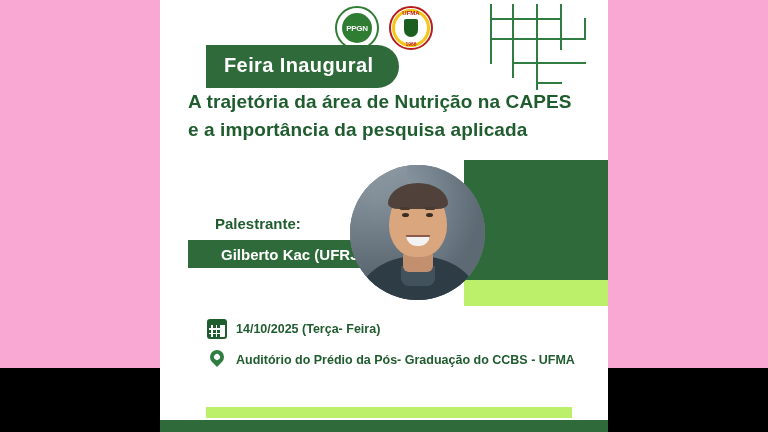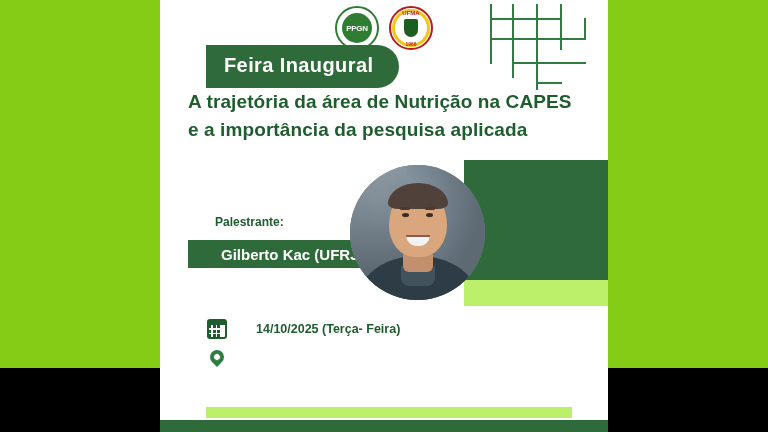--- a/index.html
+++ b/index.html
@@ -10,21 +10,21 @@
   body {
     width: 768px;
     height: 432px;
     overflow: hidden;
     font-family: "Liberation Sans", sans-serif;
   }
   .stage {
     position: relative;
     width: 768px;
     height: 368px;
-    background: #84cc16;
+    background: #f9a8d4;
   }
   .poster {
     position: absolute;
     left: 160px;
     top: 0;
     width: 448px;
     height: 432px;
     background: #ffffff;
     overflow: hidden;
   }
@@ -164,21 +164,21 @@
     width: 144px;
     height: 26px;
     background: #bdf06a;
   }
 
   .speaker-label {
     position: absolute;
     left: 55px;
     top: 215px;
     color: #1f5c2e;
-    font-size: 12px;
+    font-size: 15px;
     font-weight: bold;
   }
   .speaker-name-wrap {
     position: absolute;
     left: 28px;
     top: 240px;
     width: 220px;
     height: 28px;
     background: #2f6b3a;
     display: flex;
@@ -300,21 +300,20 @@
   .info {
     position: absolute;
     left: 46px;
     top: 318px;
     width: 370px;
   }
   .info-row {
     display: flex;
     align-items: flex-start;
     margin-bottom: 9px;
-    gap: 20px;
   }
   .info-icon {
     width: 22px;
     height: 22px;
     margin-right: 8px;
     flex: 0 0 22px;
     position: relative;
   }
   .info-text {
     color: #1f5c2e;
@@ -485,19 +484,20 @@
               <i></i>
               <i></i>
             </div>
         </div>
         <div class="info-text">14/10/2025 (Terça- Feira)</div>
       </div>
       <div class="info-row">
         <div class="info-icon">
           <div class="pin"></div>
         </div>
+        <div class="info-text">Auditório do Prédio da Pós- Graduação do CCBS - UFMA</div>
       </div>
     </div>
 
     <div class="bottom-lime"></div>
     <div class="bottom-green"></div>
   </div>
 </div>
 
 </body></html>

